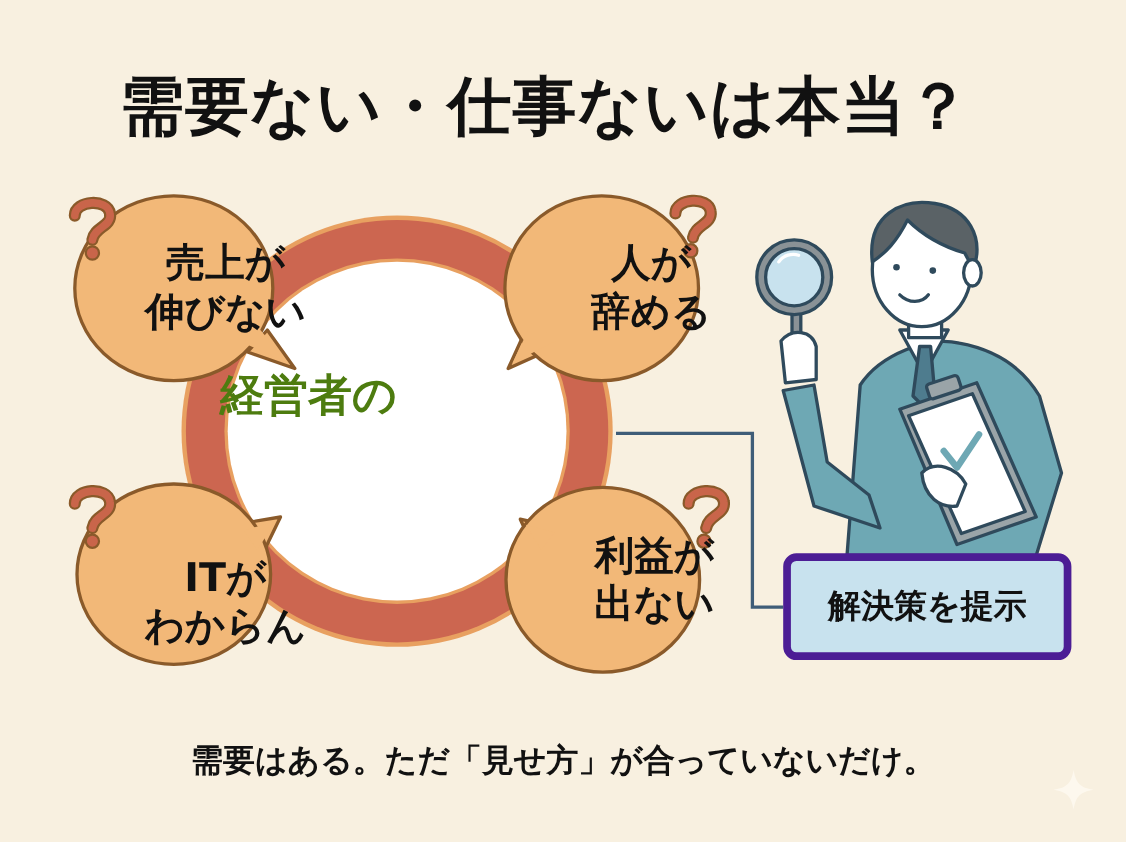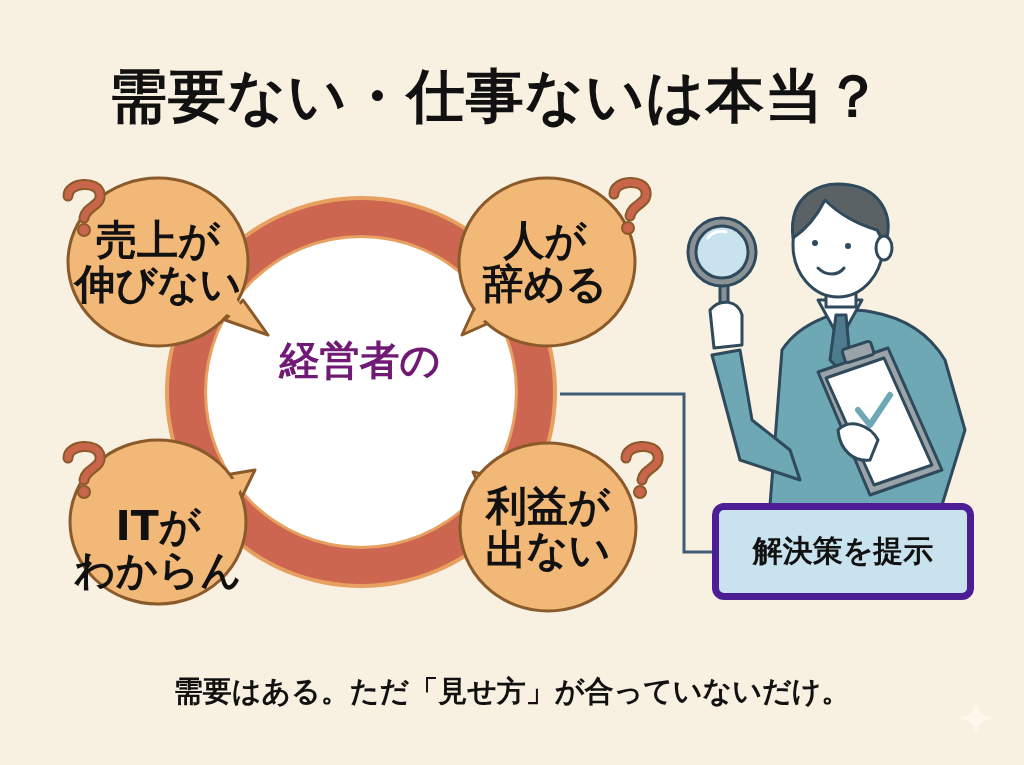--- a/index.html
+++ b/index.html
@@ -1,21 +1,21 @@
 <!DOCTYPE html>
 <html><head>
 <meta charset="utf-8">
 <style>
   html,body{margin:0;padding:0;}
   body{width:1024px;height:765px;background:#f8f0e0;position:relative;overflow:hidden;font-family:"DejaVu Sans",sans-serif;}
   .title{position:absolute;left:0;top:58px;width:992px;text-align:center;font-size:58px;font-weight:bold;color:#111;letter-spacing:1px;}
   .footer{position:absolute;left:0;top:672px;width:1024px;text-align:center;font-size:29px;font-weight:bold;color:#111;}
   svg.art{position:absolute;left:0;top:0;}
-  .center-text{position:absolute;left:200px;top:330px;width:320px;text-align:center;font-size:40px;font-weight:bold;line-height:60px;color:#701a75;}
-  .bubble-text{position:absolute;width:180px;text-align:center;font-size:41px;font-weight:bold;line-height:44px;color:#111;}
+  .center-text{position:absolute;left:200px;top:330px;width:320px;text-align:left;font-size:40px;font-weight:bold;line-height:60px;color:#4d7c0f;}
+  .bubble-text{position:absolute;width:180px;text-align:center;font-size:36px;font-weight:bold;line-height:44px;color:#111;padding-left:47px;}
   .solution{position:absolute;left:712px;top:503px;width:262px;height:97px;box-sizing:border-box;border:7px solid #4c1d95;border-radius:12px;background:#c8e2ee;display:flex;align-items:center;justify-content:center;font-size:30px;font-weight:bold;color:#111;}
 </style>
 </head>
 <body>
 
 <div class="title">需要ない・仕事ないは本当？</div>
 
 <svg class="art" width="1024" height="765" viewBox="0 0 1024 765">
 
   <polyline points="560,394 684,394 684,552 712,552" fill="none" stroke="#3f5d78" stroke-width="3"></polyline>

